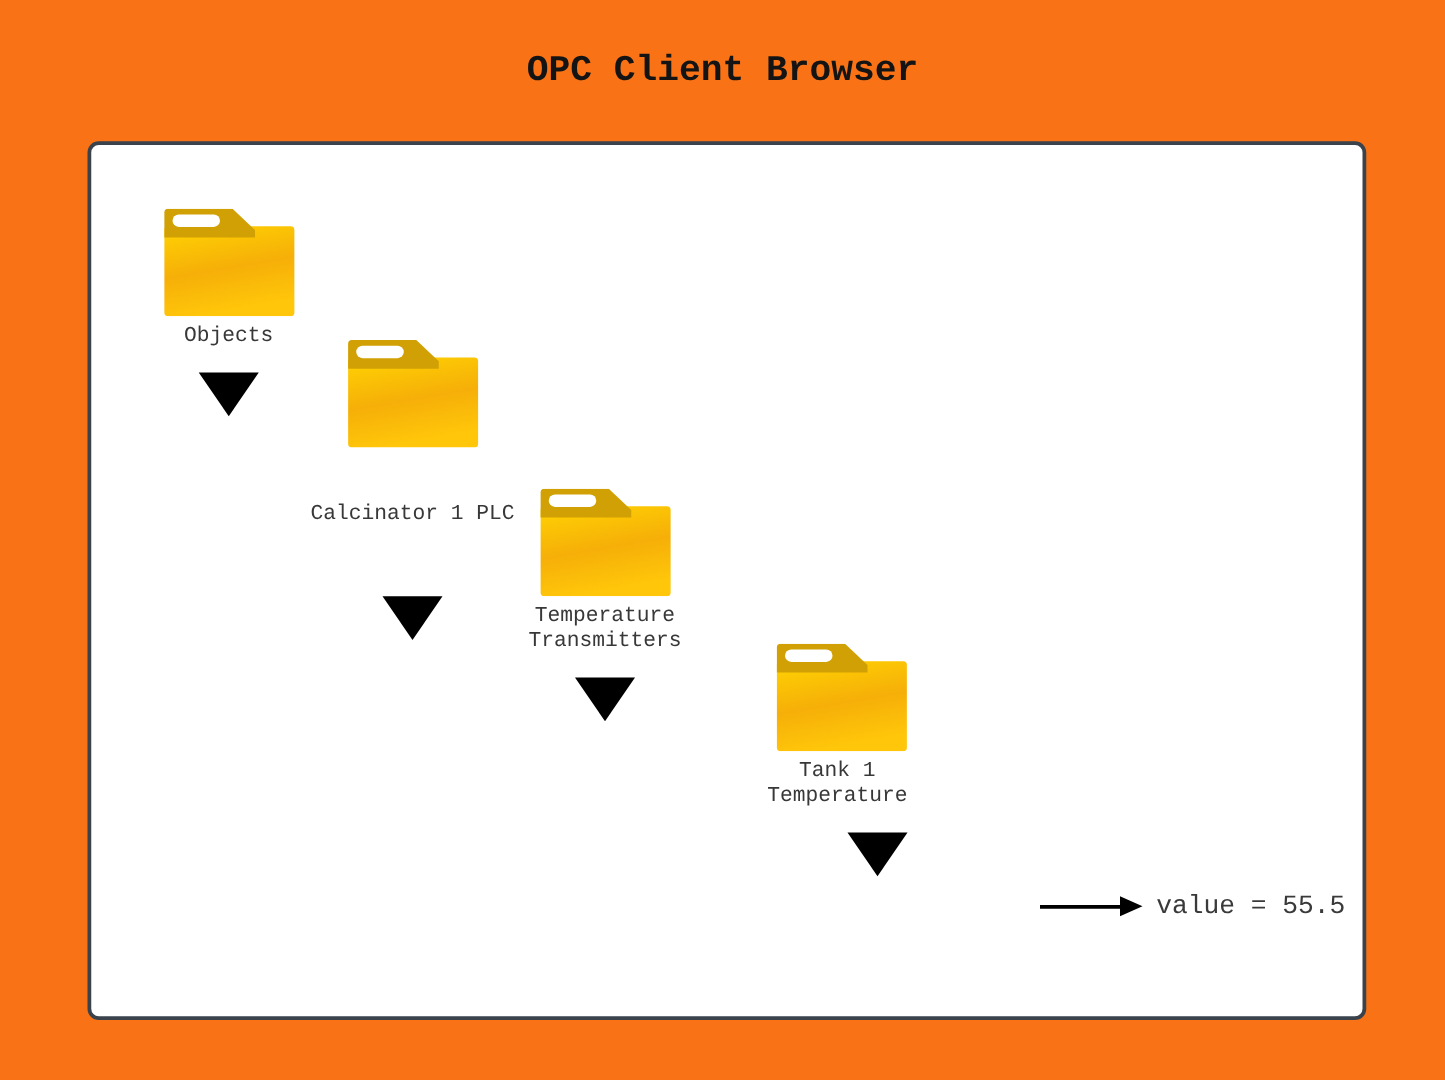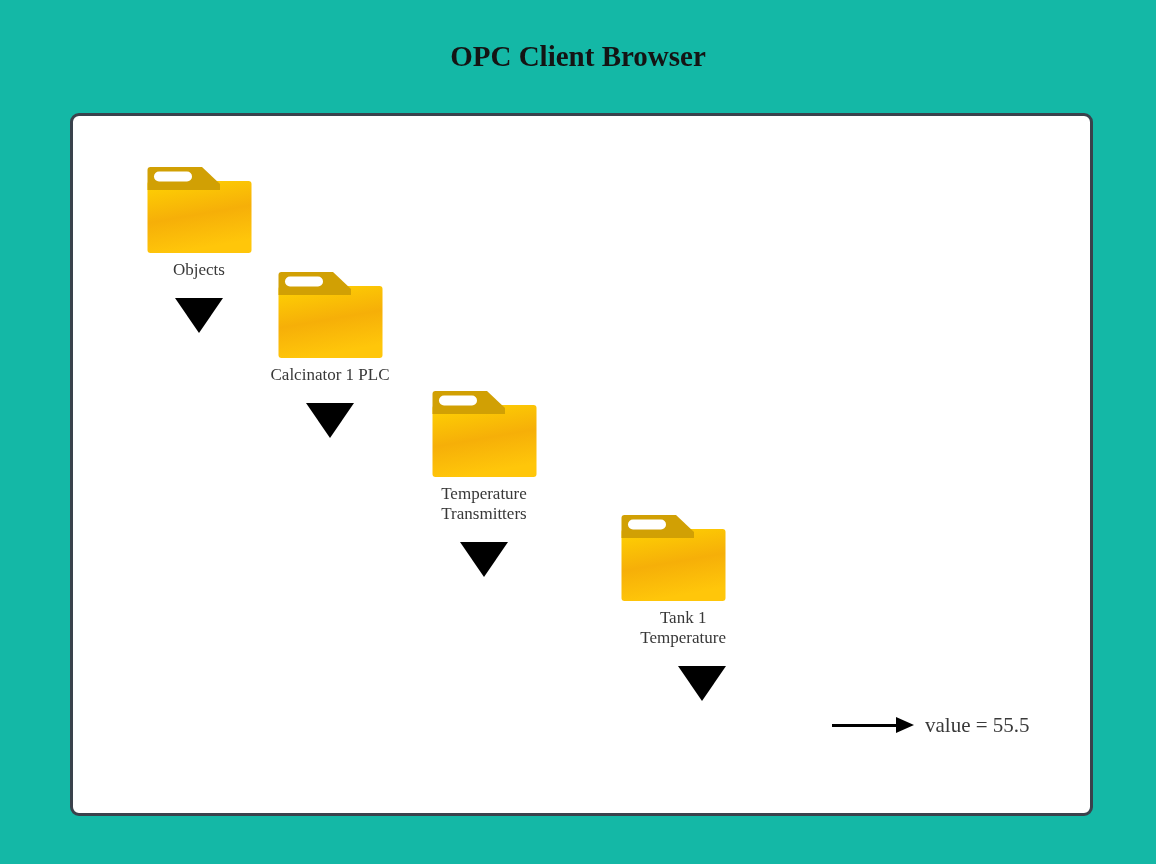--- a/index.html
+++ b/index.html
@@ -1,21 +1,21 @@
 <!DOCTYPE html>
 <html><head>
 <meta charset="utf-8">
 <style>
   html, body { margin: 0; padding: 0; background: #ffffff; }
   .stage {
     position: relative;
     width: 1156px;
     height: 864px;
-    background: #14b8a6;
-    font-family: Liberation Serif, serif;
+    background: #f97316;
+    font-family: Liberation Mono, monospace;
     overflow: hidden;
   }
   .diagram-title {
     position: absolute;
     top: 40px;
     left: 0;
     width: 100%;
     text-align: center;
     font-size: 29px;
     font-weight: bold;
@@ -34,22 +34,22 @@
     background: #ffffff;
   }
   .node {
     position: absolute;
     width: 180px;
     display: flex;
     flex-direction: column;
     align-items: center;
   }
   
-  .node1 { left: 109px; top: 167px; }
-  .node2 { left: 240px; top: 272px; }
+  .node1 { left: 93px; top: 167px; }
+  .node2 { left: 240px; top: 272px; gap: 37px; }
   .node3 { left: 394px; top: 391px; }
   .node4 { left: 546px; top: 515px; align-items: flex-end; }
   .node5 { left: 690px; top: 643px; }
   .folder-svg { width: 105px; height: 86px; display: block; }
   .node-label {
     margin-top: 7px;
     font-size: 17px;
     line-height: 1.18;
     color: #383838;
     text-align: center;

